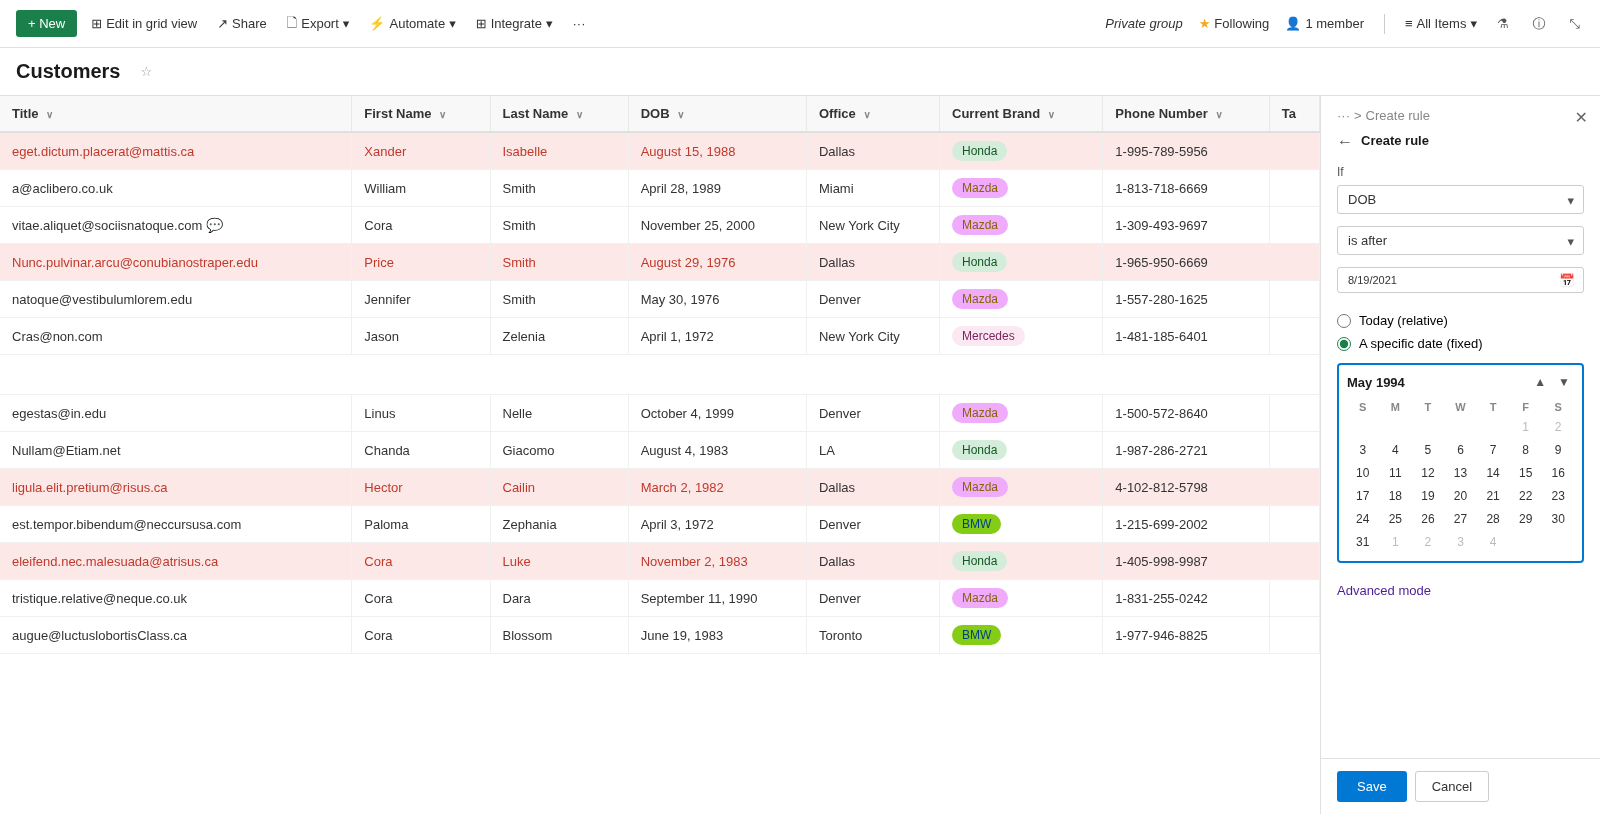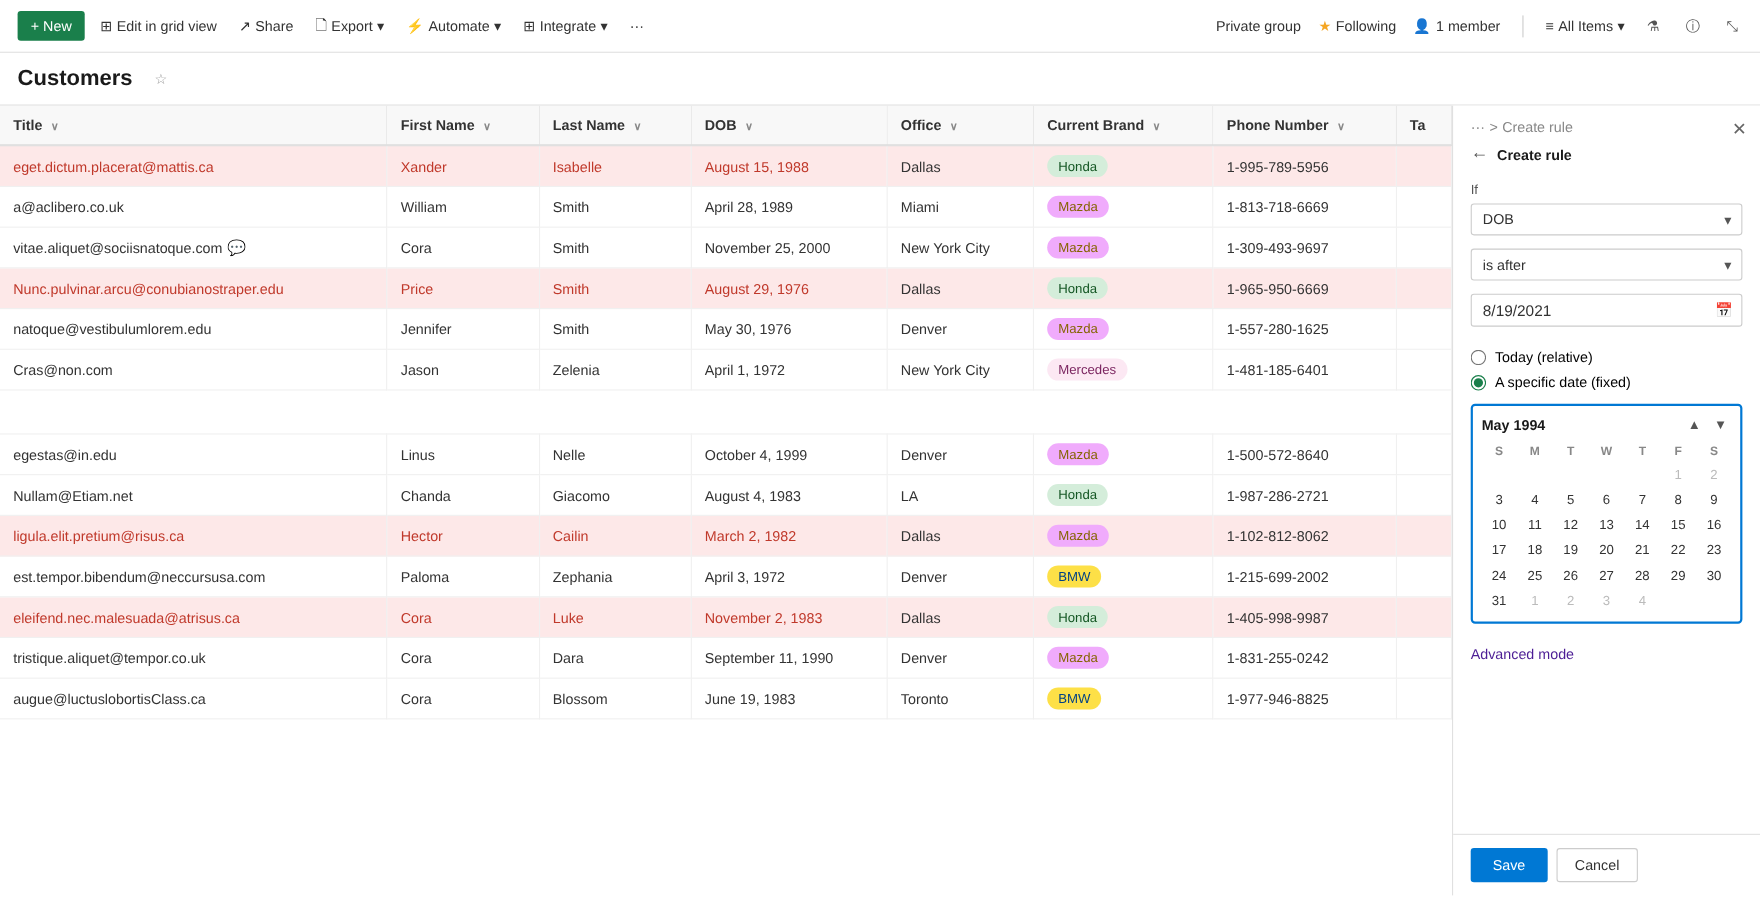--- a/index.html
+++ b/index.html
@@ -13,21 +13,21 @@
     .top-bar-left { display: flex; align-items: center; gap: 8px; }
     .top-bar-right { display: flex; align-items: center; gap: 16px; color: #333; font-size: 13px; }
     .btn-new {
       background: #1a7f4b; color: #fff; border: none; border-radius: 3px;
       padding: 6px 12px; cursor: pointer; display: flex; align-items: center; gap: 4px; font-size: 13px;
     }
     .toolbar-btn {
       background: none; border: none; cursor: pointer; display: flex; align-items: center;
       gap: 4px; color: #333; font-size: 13px; padding: 4px 6px;
     }
-    .private-group { color: #333; font-size: 13px; }
+    .private-group { color: #333; font-size: 13px; font-style: italic; }
     .following { display: flex; align-items: center; gap: 4px; color: #333; font-size: 13px; }
     .star-icon { color: #f5a623; }
     .member-info { display: flex; align-items: center; gap: 4px; color: #333; }
     .all-items { display: flex; align-items: center; gap: 4px; color: #333; cursor: pointer; }
     .filter-icon, .info-icon, .expand-icon { cursor: pointer; color: #555; padding: 2px 4px; }
 
     
     .page-header {
       display: flex; align-items: center; gap: 20px; padding: 12px 16px;
       border-bottom: 1px solid #e0e0e0;
@@ -54,21 +54,21 @@
     tr.highlighted td { color: #c0392b; }
     tr.highlighted td.normal-text { color: #333; }
 
     .badge {
       display: inline-block; padding: 3px 10px; border-radius: 12px;
       font-size: 12px; font-weight: 500;
     }
     .badge-honda { background: #d4edda; color: #155724; }
     .badge-mazda { background: #f0abfc; color: #856404; }
     .badge-mercedes { background: #fce8f3; color: #7b2560; }
-    .badge-bmw { background: #fde047; color: #004085; }
+    .badge-bmw { background: #84cc16; color: #004085; }
 
     
     .right-panel {
       width: 280px; border-left: 1px solid #e0e0e0; background: #fff;
       display: flex; flex-direction: column; overflow-y: auto;
       position: relative;
     }
 
     .panel-close {
       position: absolute; top: 12px; right: 12px; cursor: pointer;
@@ -125,21 +125,21 @@
     .cal-day {
       text-align: center; padding: 4px 2px; font-size: 12px; cursor: pointer;
       border-radius: 3px; color: #333;
     }
     .cal-day.other-month { color: #bbb; }
     .cal-day.empty { }
 
     .date-input-wrapper { position: relative; margin: 0 16px 12px; }
     .date-input {
       width: 100%; padding: 6px 30px 6px 10px; border: 1px solid #ccc; border-radius: 3px;
-      font-size: 14px; color: #333;
+      font-size: 11px; color: #333;
     }
     .calendar-icon-btn {
       position: absolute; right: 8px; top: 50%; transform: translateY(-50%);
       background: none; border: none; cursor: pointer; color: #555;
     }
 
     .advanced-mode-link {
       padding: 8px 16px; color: #4c1d95; cursor: pointer; font-size: 13px;
       text-decoration: none; display: block;
     }
@@ -330,21 +330,21 @@
       <td class="col-phone normal-text" style="color:#333">1-987-286-2721</td>
       <td class="col-ta"></td>
     </tr>
           <tr class="highlighted">
       <td class="col-title">ligula.elit.pretium@risus.ca</td>
       <td class="col-first">Hector</td>
       <td class="col-last">Cailin</td>
       <td class="col-dob">March 2, 1982</td>
       <td class="col-office normal-text" style="color:#333">Dallas</td>
       <td class="col-brand"><span class="badge badge-mazda">Mazda</span></td>
-      <td class="col-phone normal-text" style="color:#333">1-102-812-8062</td>
+      <td class="col-phone normal-text" style="color:#333">4-102-812-5798</td>
       <td class="col-ta"></td>
     </tr>
           <tr>
       <td class="col-title">est.tempor.bibendum@neccursusa.com</td>
       <td class="col-first">Paloma</td>
       <td class="col-last">Zephania</td>
       <td class="col-dob">April 3, 1972</td>
       <td class="col-office normal-text" style="color:#333">Denver</td>
       <td class="col-brand"><span class="badge badge-bmw">BMW</span></td>
       <td class="col-phone normal-text" style="color:#333">1-215-699-2002</td>
@@ -354,21 +354,21 @@
       <td class="col-title">eleifend.nec.malesuada@atrisus.ca</td>
       <td class="col-first">Cora</td>
       <td class="col-last">Luke</td>
       <td class="col-dob">November 2, 1983</td>
       <td class="col-office normal-text" style="color:#333">Dallas</td>
       <td class="col-brand"><span class="badge badge-honda">Honda</span></td>
       <td class="col-phone normal-text" style="color:#333">1-405-998-9987</td>
       <td class="col-ta"></td>
     </tr>
           <tr>
-      <td class="col-title">tristique.aliquet@tempor.co.uk</td>
+      <td class="col-title">tristique.relative@neque.co.uk</td>
       <td class="col-first">Cora</td>
       <td class="col-last">Dara</td>
       <td class="col-dob">September 11, 1990</td>
       <td class="col-office normal-text" style="color:#333">Denver</td>
       <td class="col-brand"><span class="badge badge-mazda">Mazda</span></td>
       <td class="col-phone normal-text" style="color:#333">1-831-255-0242</td>
       <td class="col-ta"></td>
     </tr>
           <tr>
       <td class="col-title">augue@luctuslobortisClass.ca</td>

